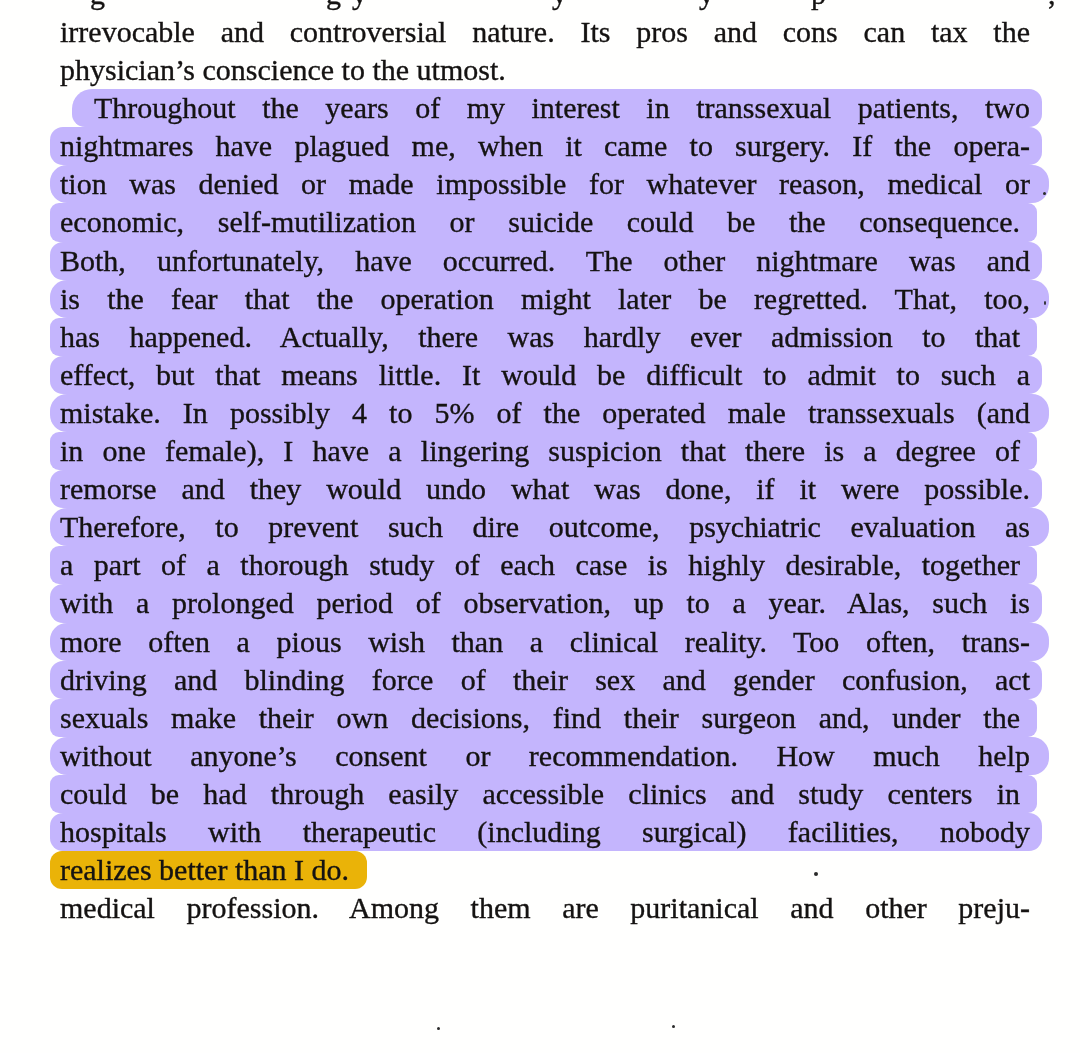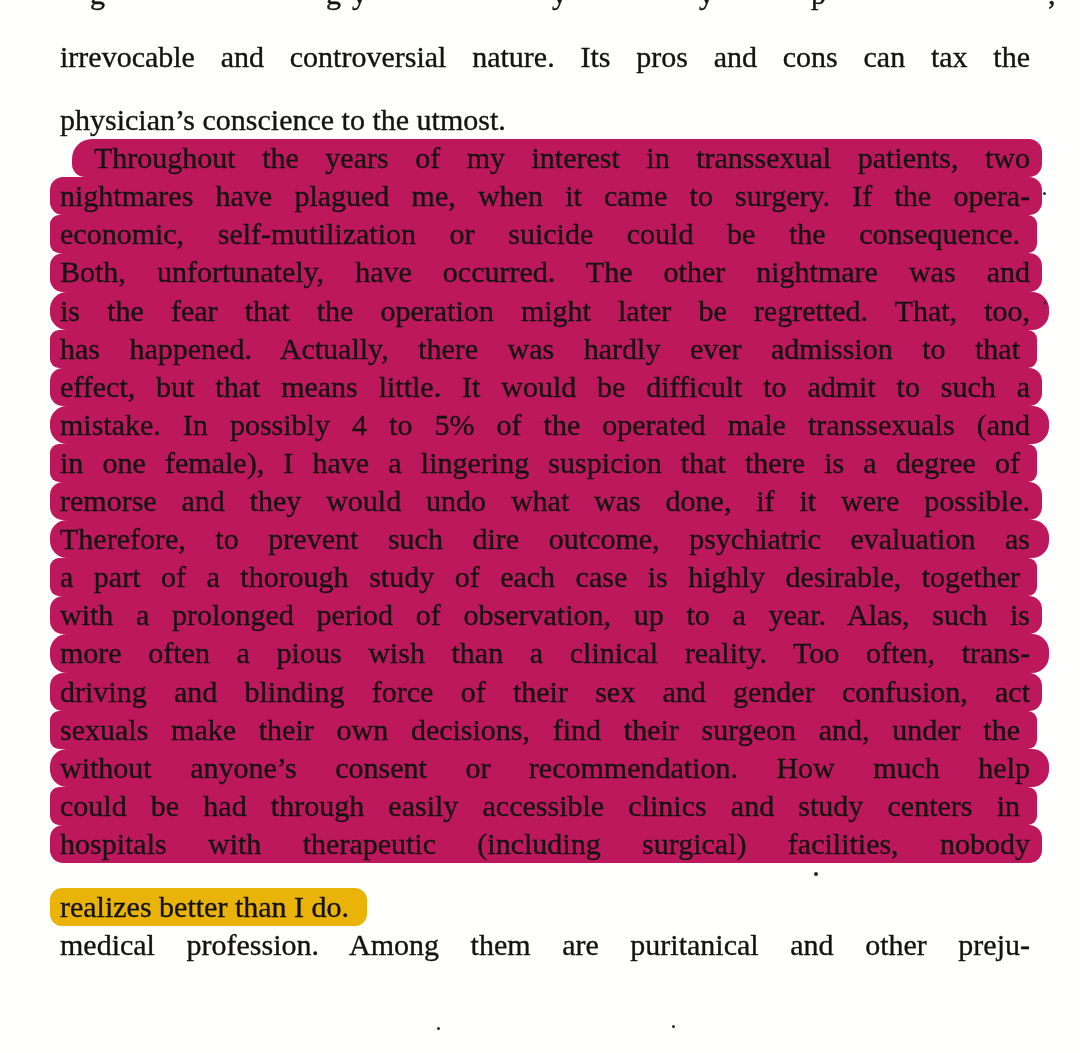--- a/index.html
+++ b/index.html
@@ -24,26 +24,26 @@
   .clipped-line .frag{
     position:absolute;top:-21px;
     font-size:30px;line-height:30px;
   }
   
   .textblock{
     position:absolute;left:60px;top:13px;width:970px;
     font-size:30px;
   }
   .line{height:38.1px;line-height:38.1px;white-space:nowrap;}
-  .ltext{display:block;height:38.1px;margin-top:25px;}
+  .ltext{display:block;height:38.1px;}
   .just{text-align:justify;text-align-last:justify;white-space:normal;}
   .ind{text-indent:33px;}
   
   .hl{
-    background:#be185d;
+    background:#c4b5fd;
     margin:0 -12px 0 -10px;
     padding:0 12px 0 10px;
     border-radius:13px;
   }
   .v1{margin-right:-19px;padding-right:19px;border-radius:17px;}
   .v2{margin-right:-7px;padding-right:17px;border-radius:9px;}
   .pfirst{ 
     margin-left:12px;padding-left:4px;text-indent:18px;
     border-top-left-radius:20px;
   }
@@ -75,20 +75,23 @@
         <span class="ltext just">irrevocable and controversial nature. Its pros and cons can tax the</span>
       </div>
       <div class="line">
         <span class="ltext">physician’s conscience to the utmost.</span>
       </div>
       <div class="line">
         <span class="ltext just hl pfirst">Throughout the years of my interest in transsexual patients, two</span>
       </div>
       <div class="line">
         <span class="ltext just hl v0">nightmares have plagued me, when it came to surgery. If the opera-</span>
+      </div>
+      <div class="line">
+        <span class="ltext just hl v1">tion was denied or made impossible for whatever reason, medical or</span>
       </div>
       <div class="line">
         <span class="ltext just hl v2">economic, self-mutilization or suicide could be the consequence.</span>
       </div>
       <div class="line">
         <span class="ltext just hl v0">Both, unfortunately, have occurred. The other nightmare was and</span>
       </div>
       <div class="line">
         <span class="ltext just hl v1">is the fear that the operation might later be regretted. That, too,</span>
       </div>

